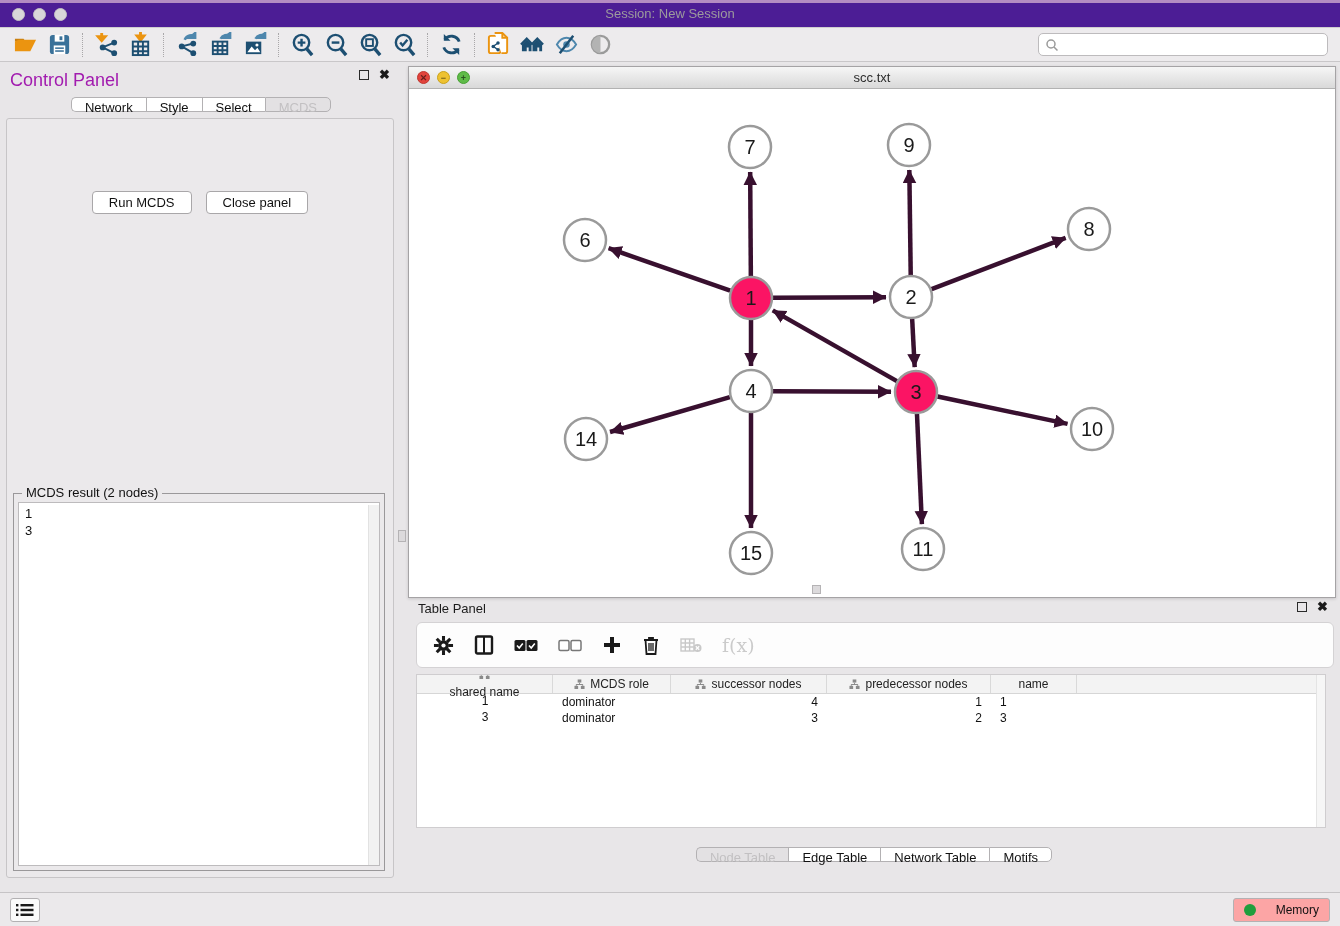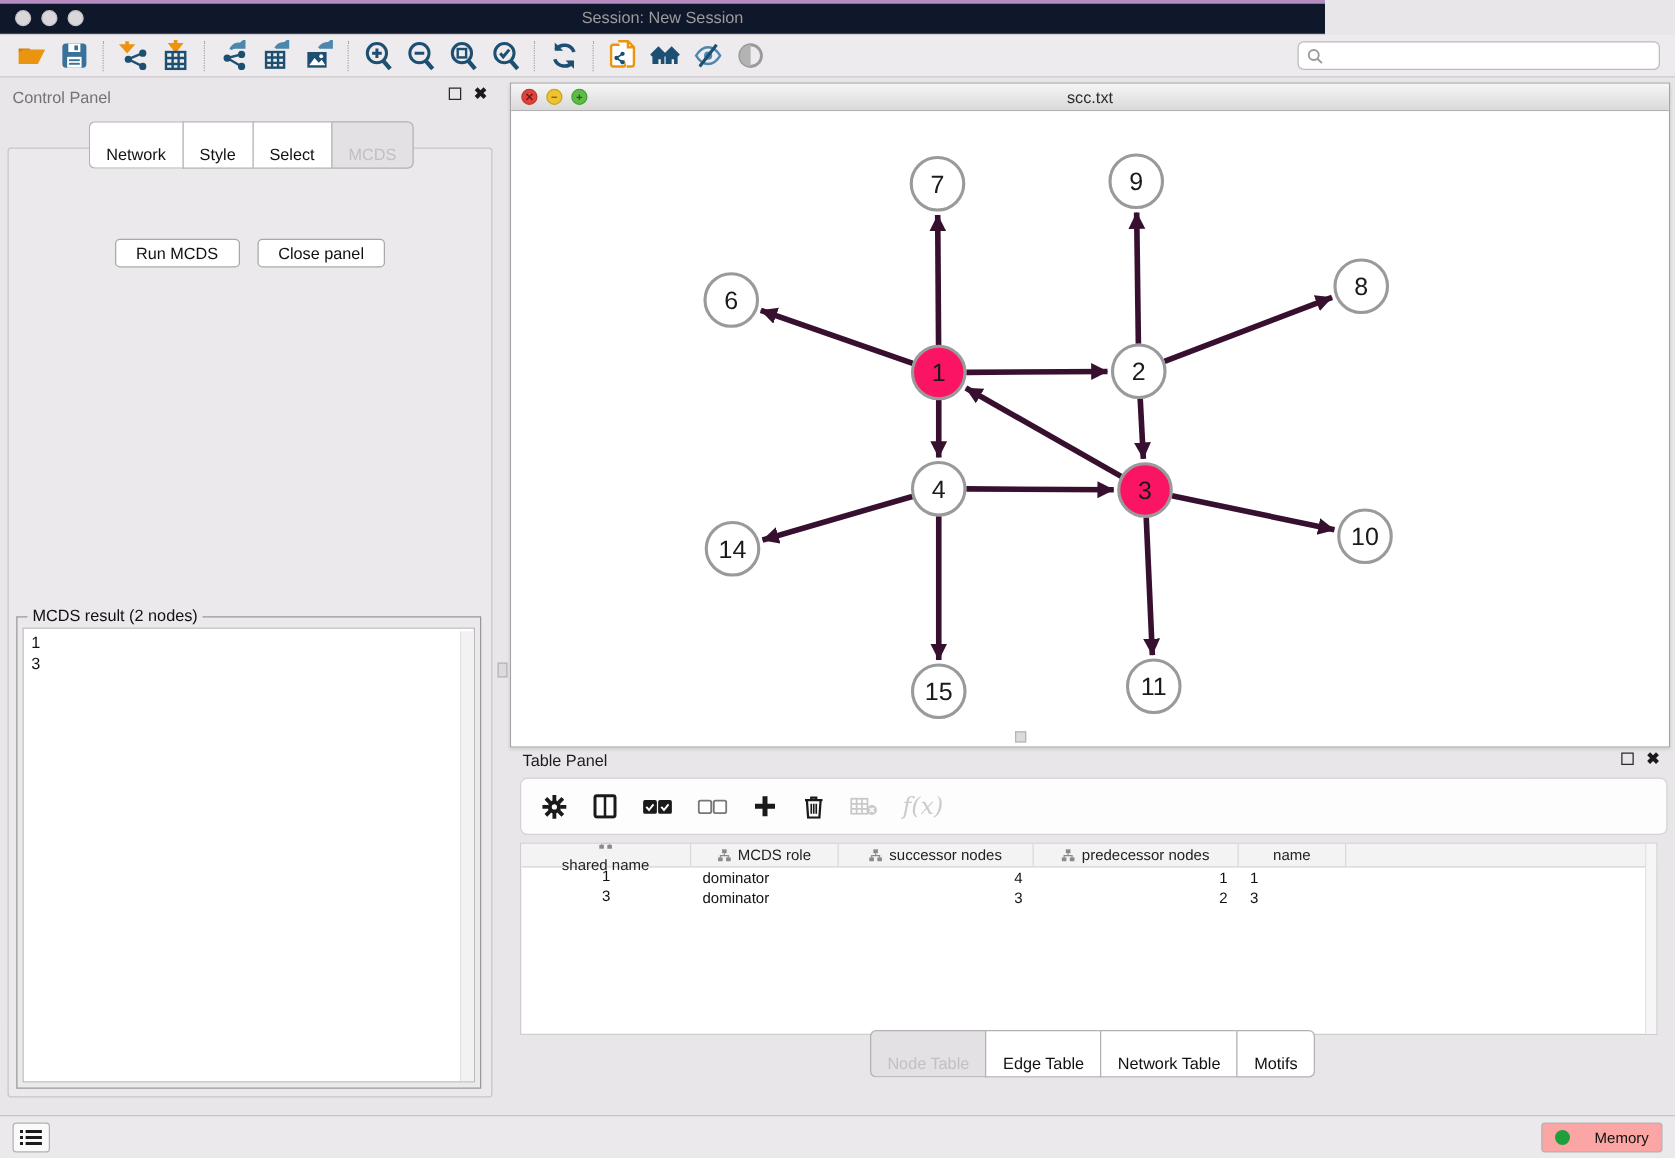--- a/index.html
+++ b/index.html
@@ -1,46 +1,46 @@
 <!DOCTYPE html>
 <html><head>
 <meta charset="utf-8">
 <style>
   * { margin:0; padding:0; box-sizing:border-box; }
   html,body { width:1340px; height:926px; }
   body { font-family:"Liberation Sans", sans-serif; background:#e8e6e8; position:relative; overflow:hidden; }
 
   
-  .titlebar { position:absolute; left:0; top:0; width:1060px; height:28px;
-    background:#0f172a; border-bottom:1px solid #cfcdcf; }
+  .titlebar { position:absolute; left:0; top:0; width:1340px; height:28px;
+    background:#4c1d95; border-bottom:1px solid #cfcdcf; }
   .titlebar .accent { position:absolute; left:0; top:0; width:100%; height:3px; background:#b48cc2; }
   .traffic-inactive { position:absolute; left:12px; top:8px; display:flex; gap:8px; }
   .traffic-inactive span { width:13px; height:13px; border-radius:50%; background:#d9d7d9; border:1px solid #c3c1c3; }
   .app-title { position:absolute; left:0; top:6px; width:100%; text-align:center;
     font-size:13px; color:#9d9b9d; }
 
   
   .toolbar { position:absolute; left:0; top:28px; width:1340px; height:34px;
     background:#edebed; border-bottom:1px solid #c9c7c9; display:flex; align-items:center; padding:0 8px; }
   .tb-btn { width:34px; height:28px; display:flex; align-items:center; justify-content:center; cursor:pointer; }
   .tb-btn svg { width:25px; height:25px; }
   .tb-sep { width:1px; height:24px; margin:0 6px; border-left:1px dotted #a9a7a9; }
   .searchbox { position:absolute; right:12px; top:5px; width:290px; height:23px; background:#fff;
     border:1px solid #bdbbbd; border-radius:5px; display:flex; align-items:center; padding:0 6px; }
   .searchbox input { border:none; outline:none; flex:1; font-size:12px; font-family:"Liberation Sans",sans-serif; background:transparent; }
 
   
   .control-panel { position:absolute; left:0; top:62px; width:402px; height:830px; }
-  .panel-header { position:absolute; left:10px; top:8px; font-size:13px; color:#737373;text-align:right; }
+  .panel-header { position:absolute; left:10px; top:8px; font-size:18px; color:#a21caf;text-align:right; }
   .panel-icons { position:absolute; right:12px; top:8px; display:flex; gap:10px; align-items:center; }
   .icon-float { width:10px; height:10px; border:1.6px solid #2a2a2a; display:inline-block; }
   .icon-close { font-size:13px; font-weight:bold; color:#1a1a1a; line-height:10px; }
 
   .cp-tabs { position:absolute; left:0; top:35px; width:100%; display:flex; justify-content:center; z-index:2; }
-  .tab { height:15px; padding:18px 13px; font-size:13px; background:#fff; border:1px solid #b3b1b3;
+  .tab { height:15px; padding:2px 13px; font-size:13px; background:#fff; border:1px solid #b3b1b3;
     border-right:none; color:#111; cursor:pointer; }
   .tab:first-child { border-top-left-radius:5px; border-bottom-left-radius:5px; }
   .tab:last-child { border-right:1px solid #b3b1b3; border-top-right-radius:5px; border-bottom-right-radius:5px; }
   .tab.active { background:#e3e1e3; color:#c2c0c2; }
 
   .cp-body { position:absolute; left:6px; right:8px; top:56px; bottom:14px;
     background:#ebe9eb; border:1px solid #c7c5c7; border-radius:3px; }
   .opt-label { position:absolute; top:20px; width:100%; text-align:center; font-size:13px; color:#111; }
   .criterion { position:absolute; left:38px; right:40px; top:40px; height:23px; background:#fff;
     border:1px solid #a9a7a9; border-radius:4px; font-size:13px; color:#111;
@@ -81,21 +81,21 @@
 
   
   .table-panel { position:absolute; left:408px; top:598px; width:932px; height:294px; }
   .tp-header-title { position:absolute; left:10px; top:3px; font-size:13px; color:#1c1c1c; }
   .tp-icons { position:absolute; right:12px; top:4px; display:flex; gap:10px; align-items:center; }
 
   .tp-toolbar { position:absolute; left:8px; right:6px; top:24px; height:46px; background:#fdfdfd;
     border:1px solid #d4d2d4; border-radius:6px; display:flex; align-items:center; gap:20px; padding:0 16px; }
   .tp-tool { display:flex; align-items:center; justify-content:center; cursor:pointer; }
   .tp-tool.disabled { opacity:.45; cursor:default; }
-  .fx-label { font-family:"DejaVu Serif", serif; font-style:italic; font-size:19px; color:#8f8f8f; }
+  .fx-label { font-family:"DejaVu Serif", serif; font-size:19px; color:#8f8f8f; }
 
   .data-table { position:absolute; left:8px; right:14px; top:76px; bottom:64px; background:#fff;
     border:1px solid #cfcdcf; overflow:hidden; }
   .dt-headrow { display:flex; height:19px; background:#f3f3f3; border-bottom:1px solid #d6d6d6; }
   .dt-hcell { font-size:12px; color:#222; display:flex; align-items:center; justify-content:center; gap:5px;
     border-right:1px solid #d9d9d9; position:relative; cursor:pointer; }
   .dt-hcell svg { width:11px; height:11px; flex:0 0 auto; }
   .c1 { width:136px;flex-direction:column; } .c2 { width:118px; } .c3 { width:156px; } .c4 { width:164px; } .c5 { width:86px; }
   .dt-row { display:flex; height:16px; font-size:12px; color:#111; }
   .dt-cell { padding:0 9px; display:flex; align-items:center; }

